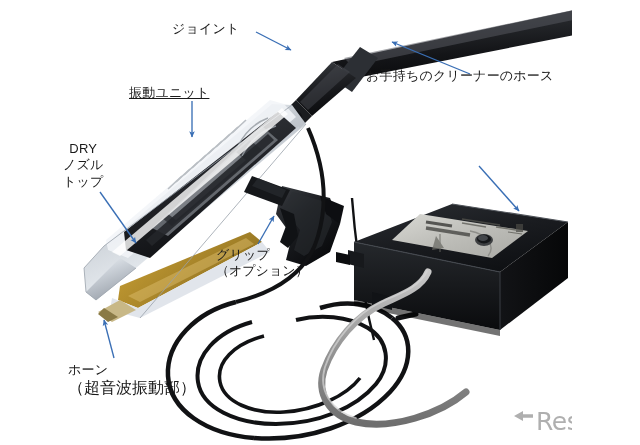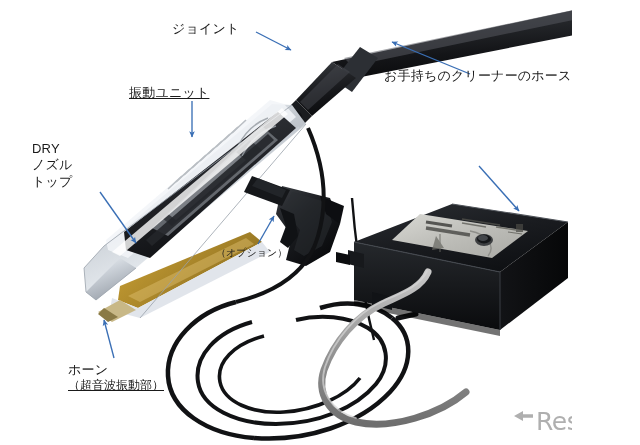--- a/index.html
+++ b/index.html
@@ -14,21 +14,21 @@
   
   .label{
     position:absolute;
     color:#1a1a1a;
     font-size:13px;
     line-height:1.26;
     white-space:nowrap;
     letter-spacing:.2px;
     -webkit-font-smoothing:antialiased;
   }
-  .label .sub{display:block;font-size:10px;letter-spacing:0;}
+  .label .sub{display:block;font-size:13px;letter-spacing:0;}
   .label .l{display:block;}
 
   
   #gfx{position:absolute;left:0;top:0;width:640px;height:445px;}
 
   
   #wm{
     position:absolute;left:512px;top:408px;
     display:flex;align-items:center;gap:2px;
     opacity:.9;
@@ -283,38 +283,39 @@
   </svg>
 
   <div class="label" style="left:172px;top:21px;">
     <span class="l">ジョイント</span>
   </div>
 
   <div class="label" style="left:129px;top:85px;text-decoration:underline;">
     <span class="l">振動ユニット</span>
   </div>
 
-  <div class="label" style="left:384px;top:68px;">
+  <div class="label" style="left:366px;top:68px;">
     <span class="l">お手持ちのクリーナーのホース</span>
   </div>
 
-  <div class="label" style="left:32px;top:141px;">
+  <div class="label" style="left:63px;top:141px;text-align:center;">
     <span class="l">DRY</span>
     <span class="l">ノズル</span>
     <span class="l">トップ</span>
   </div>
 
 
   <div class="label" style="left:216px;top:247px;">
+    <span class="l">グリップ</span>
     <span class="sub">（オプション）</span>
   </div>
 
   <div class="label" style="left:68px;top:362px;">
     <span class="l">ホーン</span>
-    <span class="sub" style="font-size:12px;text-decoration:underline;">（超音波振動部）</span>
+    <span class="sub" style="font-size:16px;">（超音波振動部）</span>
   </div>
 
   <div id="wm">
     <svg width="22" height="26" viewBox="0 0 22 26">
       <path d="M2 8 L11 3 L11 6.2 L21 6.2 L21 9.8 L11 9.8 L11 13 Z" fill="#a7a7a7"></path>
     </svg>
     <span class="wtxt">Response.</span>
   </div>
 
 </div>

